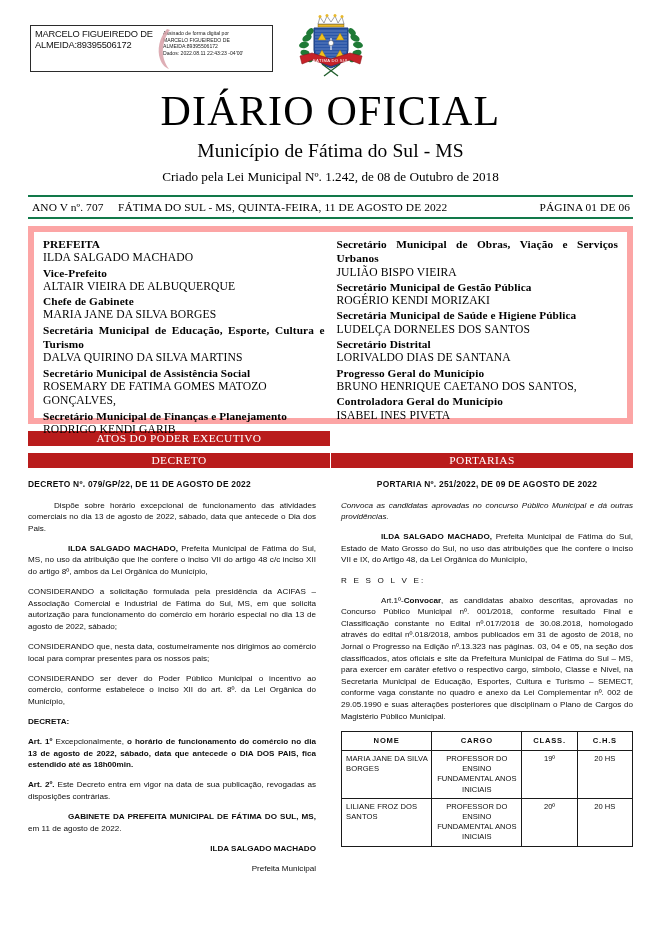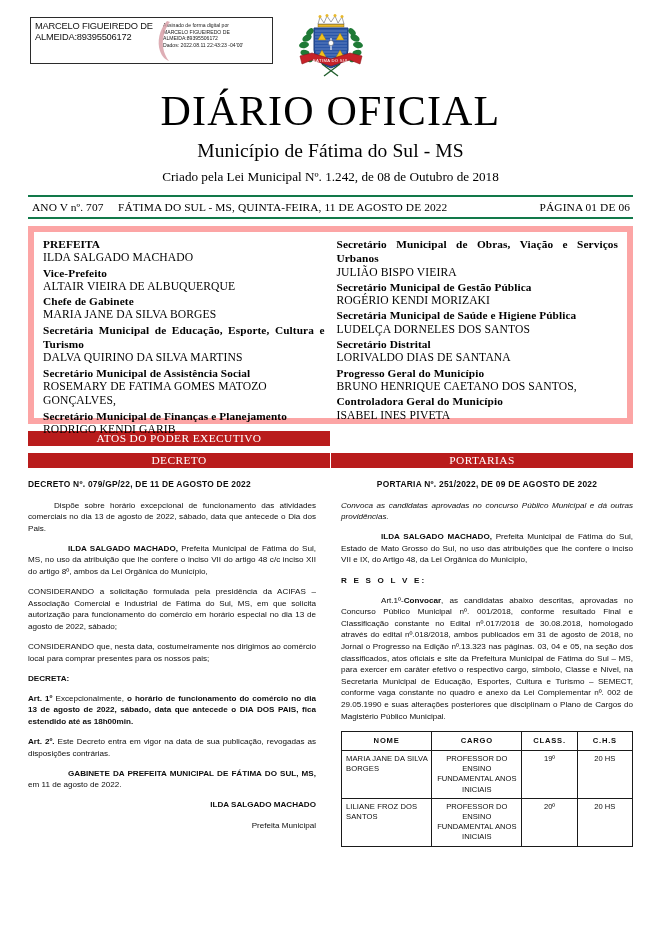--- a/index.html
+++ b/index.html
@@ -19,21 +19,21 @@
     width: 661px;
     height: 935px;
     box-sizing: border-box;
     padding: 0 28px;
   }
 
   
   .sig-wrap {
     position: absolute;
     left: 30px;
-    top: 17px;
+    top: 25px;
     width: 243px;
     height: 47px;
     border: 1px solid #2b2b2b;
     box-sizing: border-box;
     display: flex;
     align-items: stretch;
     background: #fff;
   }
   .sig-left {
     width: 128px;
@@ -199,21 +199,20 @@
   }
   .b { font-weight: bold; }
   .it { font-style: italic; }
   .indent { text-indent: 26px; }
   .indent-big { text-indent: 40px; }
   .center { text-align: center; }
   .right-al { text-align: right; }
   .resolve {
     letter-spacing: 2.2px;
     margin: 0 0 8.5px 0;
-    font-weight: bold;
   }
 
   
   .tbl {
     border-collapse: collapse;
     width: 100%;
     margin-top: 3px;
     font-family: "Liberation Sans", sans-serif;
     table-layout: fixed;
   }
@@ -377,20 +376,21 @@
 
     <div class="col left">
       <div class="hd">DECRETO Nº. 079/GP/22, DE 11 DE AGOSTO DE 2022</div>
 
       <p class="p indent">Dispõe sobre horário excepcional de funcionamento das atividades comerciais no dia 13 de agosto de 2022, sábado, data que antecede o Dia dos Pais.</p>
 
       <p class="p indent-big"><span class="b">ILDA SALGADO MACHADO,</span><span> Prefeita Municipal de Fátima do Sul, MS, no uso da atribuição que lhe confere o inciso VII do artigo 48 c/c inciso XII do artigo 8º, ambos da Lei Orgânica do Município,</span></p>
 
       <p class="p">CONSIDERANDO a solicitação formulada pela presidência da ACIFAS – Associação Comercial e Industrial de Fátima do Sul, MS, em que solicita autorização para funcionamento do comércio em horário especial no dia 13 de agosto de 2022, sábado;</p>
       <p class="p">CONSIDERANDO que, nesta data, costumeiramente nos dirigimos ao comércio local para comprar presentes para os nossos pais;</p>
+      <p class="p">CONSIDERANDO ser dever do Poder Público Municipal o incentivo ao comércio, conforme estabelece o inciso XII do art. 8º. da Lei Orgânica do Município,</p>
 
       <p class="p b">DECRETA:</p>
 
       <p class="p"><span class="b">Art. 1º</span><span> Excepcionalmente, </span><span class="b">o horário de funcionamento do comércio no dia 13 de agosto de 2022, sábado, data que antecede o DIA DOS PAIS, fica estendido até as 18h00min.</span></p>
 
       <p class="p"><span class="b">Art. 2º.</span><span> Este Decreto entra em vigor na data de sua publicação, revogadas as disposições contrárias.</span></p>
 
       <p class="p indent-big"><span class="b">GABINETE DA PREFEITA MUNICIPAL DE FÁTIMA DO SUL, MS,</span><span> em 11 de agosto de 2022.</span></p>
 
       <p class="p right-al b">ILDA SALGADO MACHADO</p>

